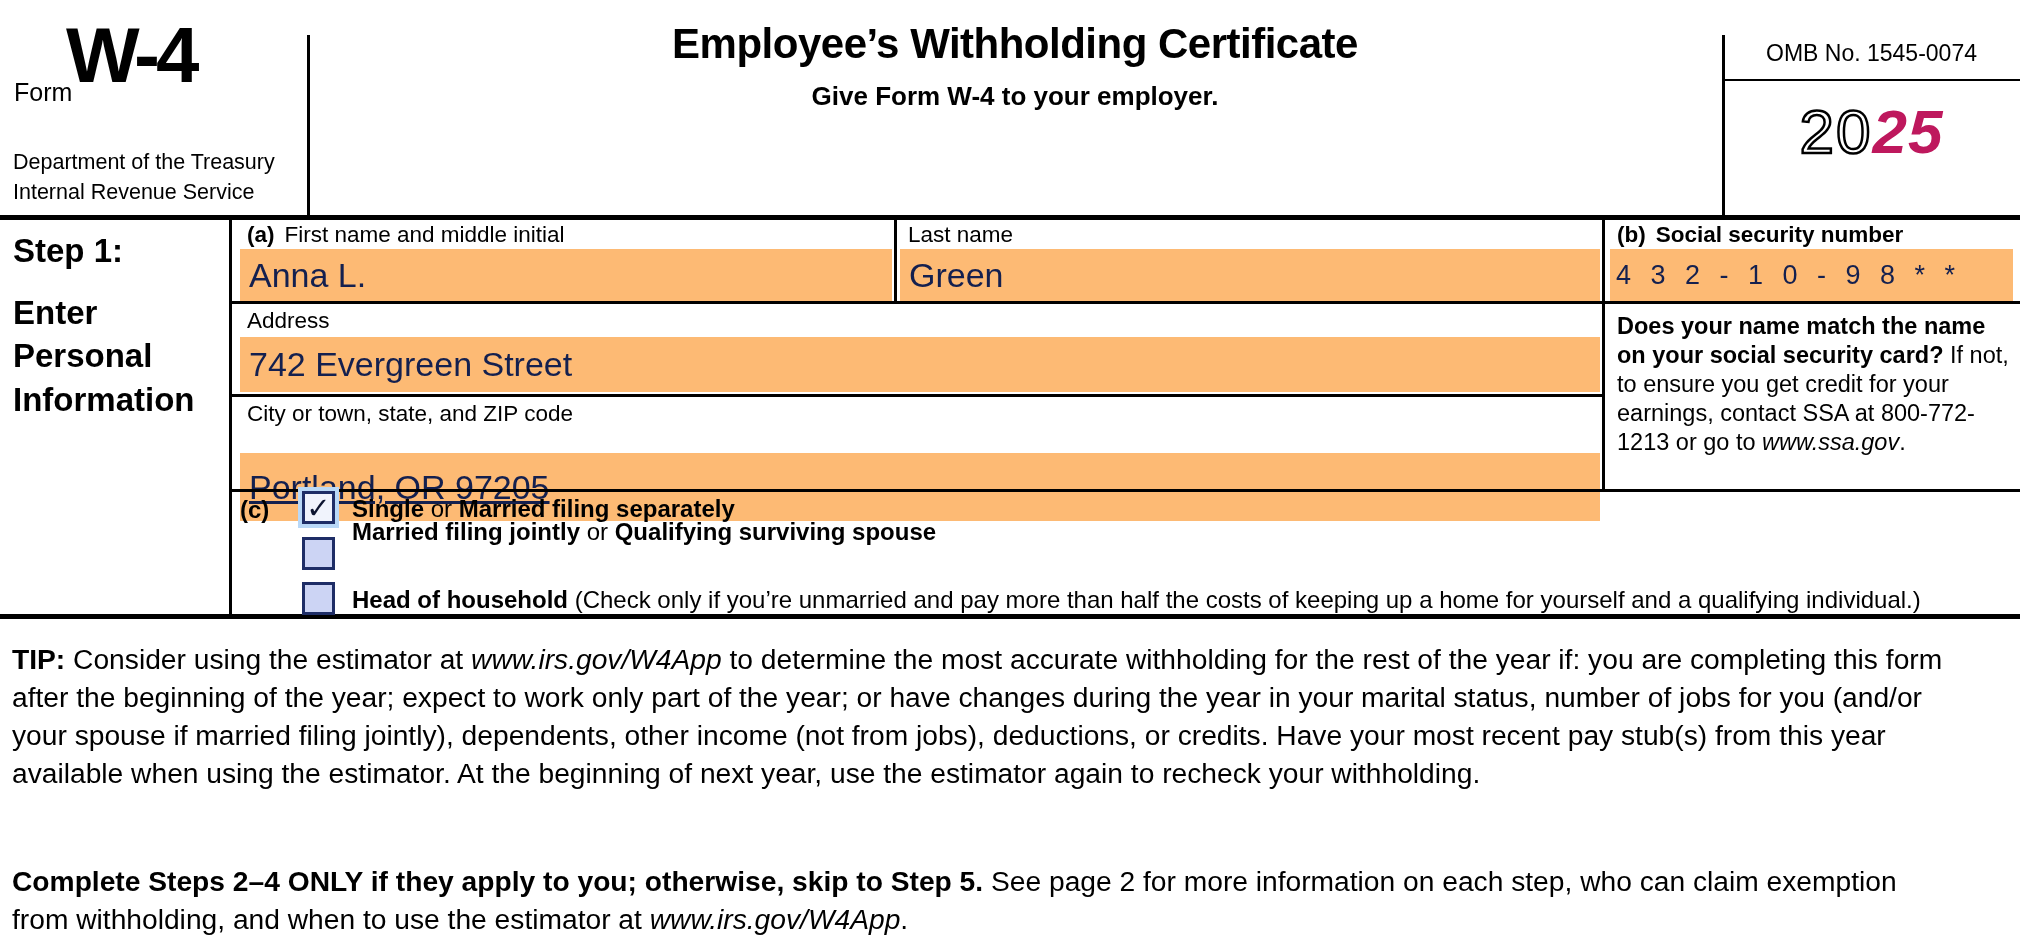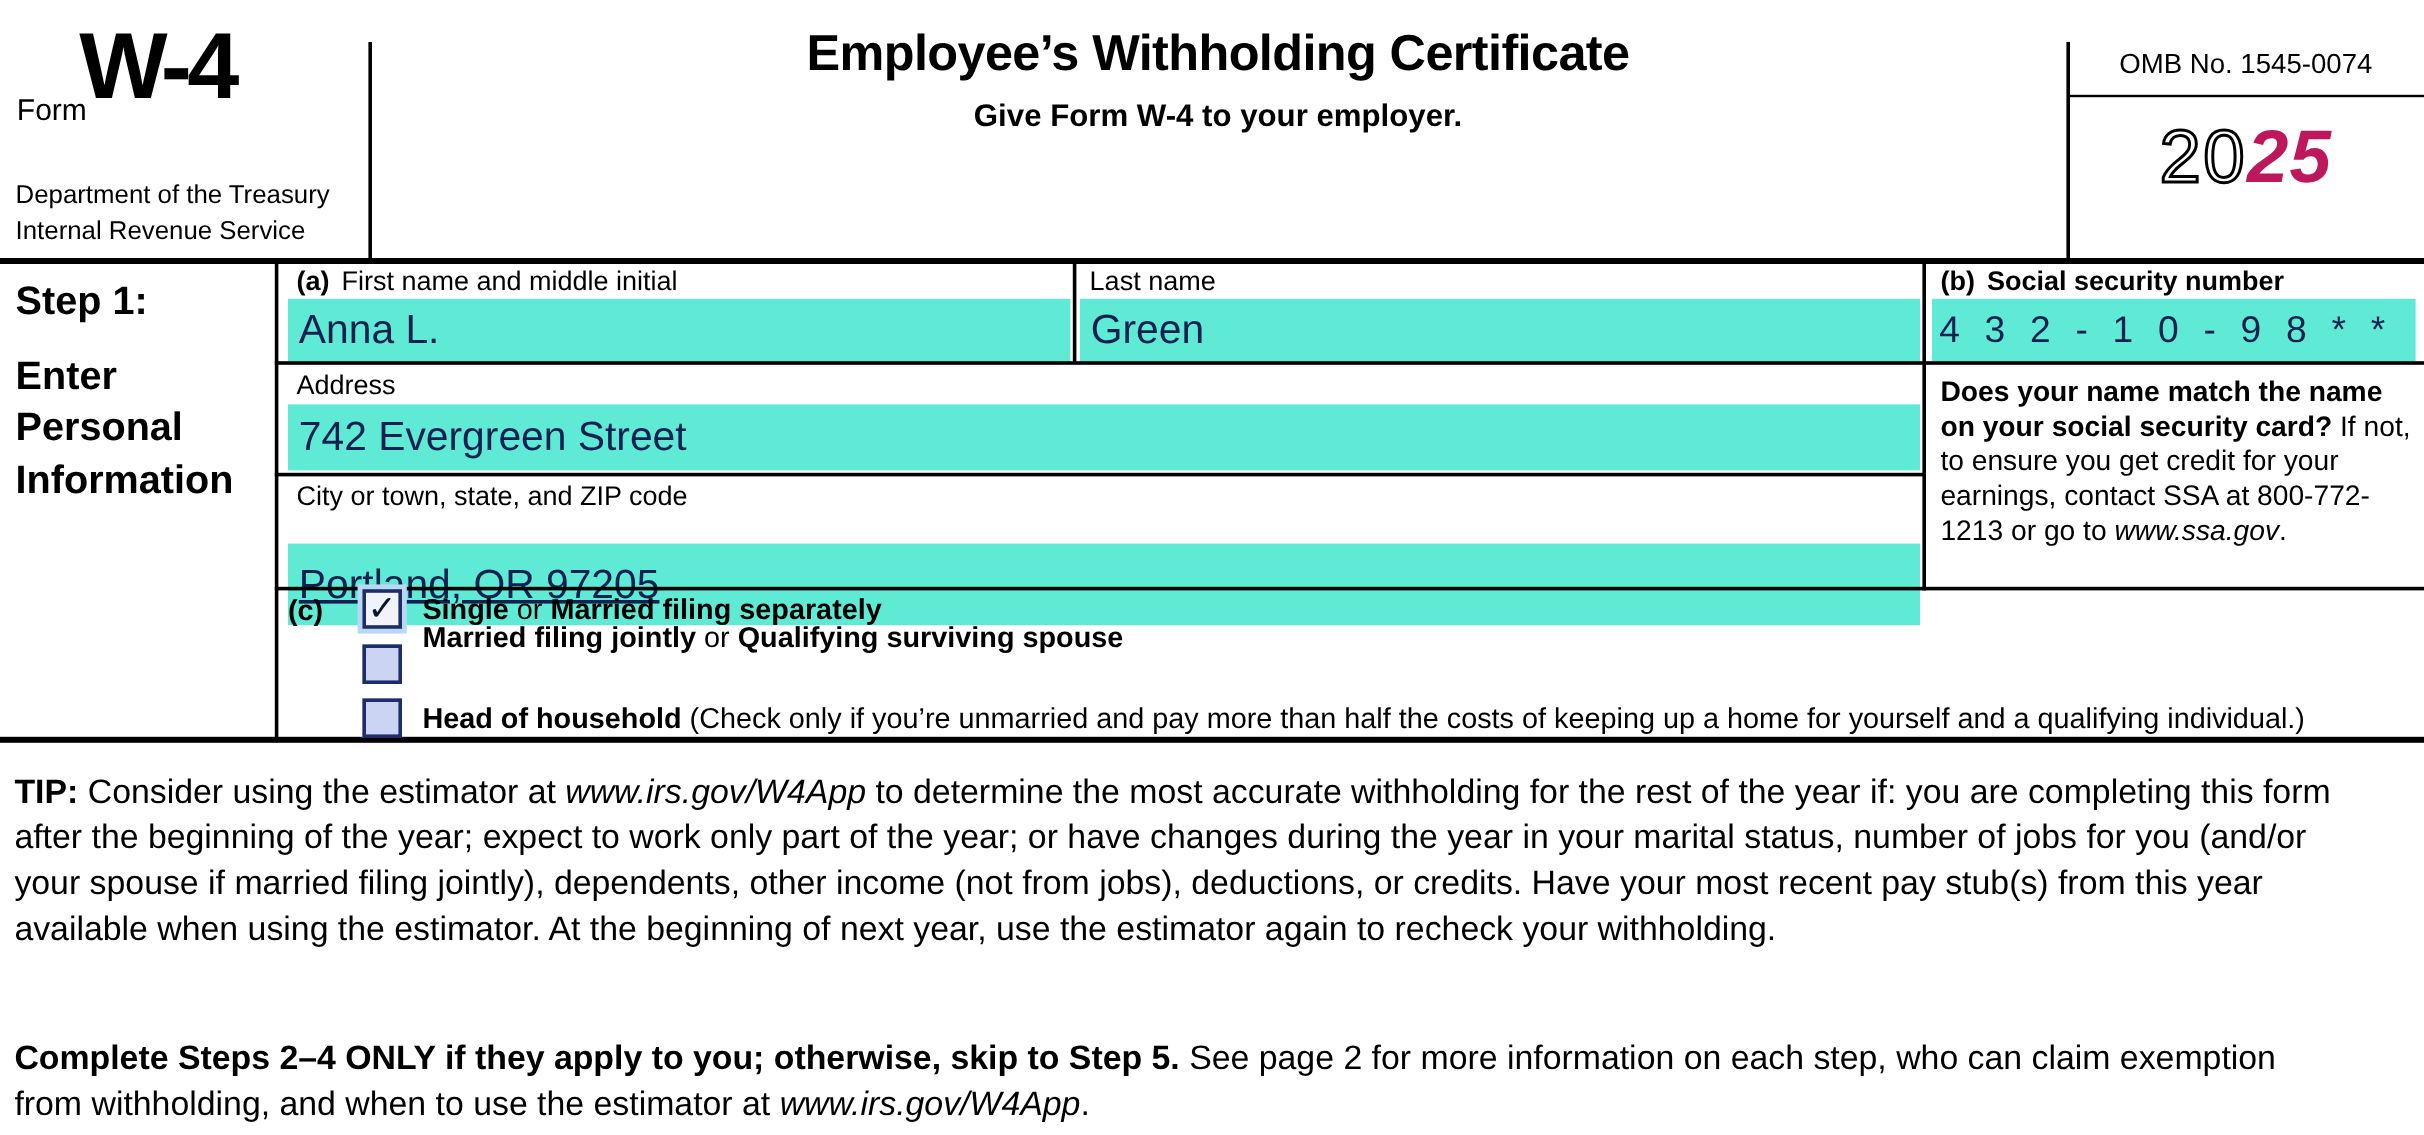--- a/index.html
+++ b/index.html
@@ -30,24 +30,24 @@
   .year-outline { color:#fff; -webkit-text-stroke:2.5px #000; font-weight:normal; letter-spacing:2px; }
   .year-solid { color:#be185d; letter-spacing:1px;font-style:italic; }
 
   
   .step-label { left:13px; font-size:33px; font-weight:bold; }
 
   
   .f-label { font-size:22.5px; }
   .f-label .lbl { margin-left:10px; }
   .field {
-    background:#5eead4; color:#14204f;
+    background:#fdba74; color:#14204f;
     font-size:34px; padding-left:9px; display:flex; align-items:center;
   }
-  .ssn-field { font-size:31px; letter-spacing:6px; padding-left:6px; }
+  .ssn-field { font-size:27px; letter-spacing:6px; padding-left:6px; }
 
   .ssa-note { left:1617px; top:312px; width:402px; font-size:23.5px; line-height:29px; }
 
   
   .c-tag { left:240px; top:496px; font-size:24px; font-weight:bold; }
   .cb {
     position:absolute; left:302px; width:33px; height:33px;
     border:3px solid #1e2d66; background:#ccd4f4;
     display:flex; align-items:center; justify-content:center;
   }

